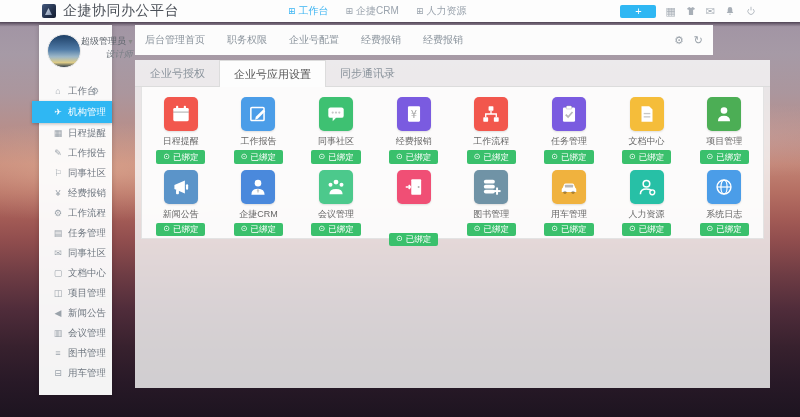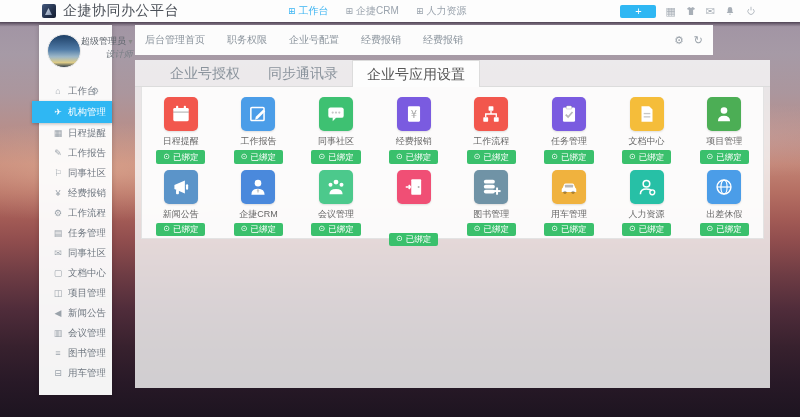--- a/index.html
+++ b/index.html
@@ -57,22 +57,22 @@
     padding:0 10px;box-sizing:border-box;font-size:10px;color:#8a939c;gap:22px;}
   .ptab{line-height:30px;cursor:pointer;position:relative;white-space:nowrap;}
   .ptab.active{color:#3bb4f2;}
   .ptab.active::after{content:'';position:absolute;left:-2px;right:-2px;bottom:3px;height:2px;background:#3bb4f2;}
   .ptabs-right{margin-left:auto;display:flex;align-items:center;gap:10px;color:#9aa2aa;font-size:11px;}
   .ptabs-right .icn{cursor:pointer;line-height:1;}
 
   
   .panel{position:absolute;left:135px;top:60px;width:635px;height:328px;z-index:3;
     background:rgba(247,246,247,0.82);}
-  .stabs{height:26px;border-bottom:1px solid #dcdcdc;display:flex;padding-left:21px;
-    font-size:14px;color:#8a939c;background:rgba(238,237,238,0.55);}
+  .stabs{height:26px;border-bottom:1px solid #dcdcdc;display:flex;padding-left:1px;
+    font-size:11px;color:#8a939c;background:rgba(238,237,238,0.55);}
   .stab{padding:0 14px;line-height:26px;cursor:pointer;white-space:nowrap;}
   .stab.active{background:#fdfdfd;color:#555;border:1px solid #dcdcdc;border-bottom:none;margin-bottom:-1px;}
 
   .grid-panel{margin:0 6px;height:152px;box-sizing:border-box;background:rgba(253,253,253,0.92);
     border:1px solid #e3e3e3;border-top:none;display:grid;grid-template-columns:repeat(8,1fr);
     grid-template-rows:repeat(2,1fr);padding:4px 0 2px;}
   .tile{display:flex;flex-direction:column;align-items:center;padding-top:6px;cursor:pointer;}
   .tile-icon{width:34px;height:34px;border-radius:5px;display:flex;align-items:center;justify-content:center;
     box-shadow:0 1px 2px rgba(0,0,0,0.12);}
   .tile-icon svg{width:22px;height:22px;}
@@ -215,22 +215,22 @@
     <div class="ptab">经费报销</div>
     <div class="ptabs-right">
       <span class="icn ">⚙</span>
       <span class="icn ">↻</span>
     </div>
   </div>
 
 <div class="panel">
   <div class="stabs" id="secondaryTabs">
       <div class="stab">企业号授权</div>
+      <div class="stab active">企业号应用设置</div>
       <div class="stab">同步通讯录</div>
-      <div class="stab active">企业号应用设置</div>
     </div>
   <div class="grid-panel" id="appGrid">
       <div class="tile">
         <div class="tile-icon" style="background: rgb(242, 87, 77);">
           <svg viewBox="0 0 20 20">
             <rect x="3" y="4.5" width="14" height="12" rx="1.2" fill="#fff"></rect>
             <rect x="5.5" y="2.5" width="2" height="3.5" rx="0.8" fill="#fff"></rect>
             <rect x="12.5" y="2.5" width="2" height="3.5" rx="0.8" fill="#fff"></rect>
             <rect x="3" y="7.6" width="14" height="1.4" fill="rgba(0,0,0,0.22)"></rect>
           </svg>
@@ -442,20 +442,20 @@
         </button>
       </div>
       <div class="tile">
         <div class="tile-icon" style="background: rgb(75, 157, 232);">
           <svg viewBox="0 0 20 20">
             <circle cx="10" cy="10" r="6.3" fill="none" stroke="#fff" stroke-width="1.3"></circle>
             <ellipse cx="10" cy="10" rx="2.8" ry="6.3" fill="none" stroke="#fff" stroke-width="1.1"></ellipse>
             <path d="M3.7 10 H16.3" stroke="#fff" stroke-width="1.1"></path>
           </svg>
         </div>
-        <span class="tile-label">出差休假</span>
+        <span class="tile-label">系统日志</span>
         <button class="bound-btn">
           <span class="icn dot">⊙</span>
           <span>已绑定</span>
         </button>
       </div>
     </div>
 </div>
 
 </body></html>

